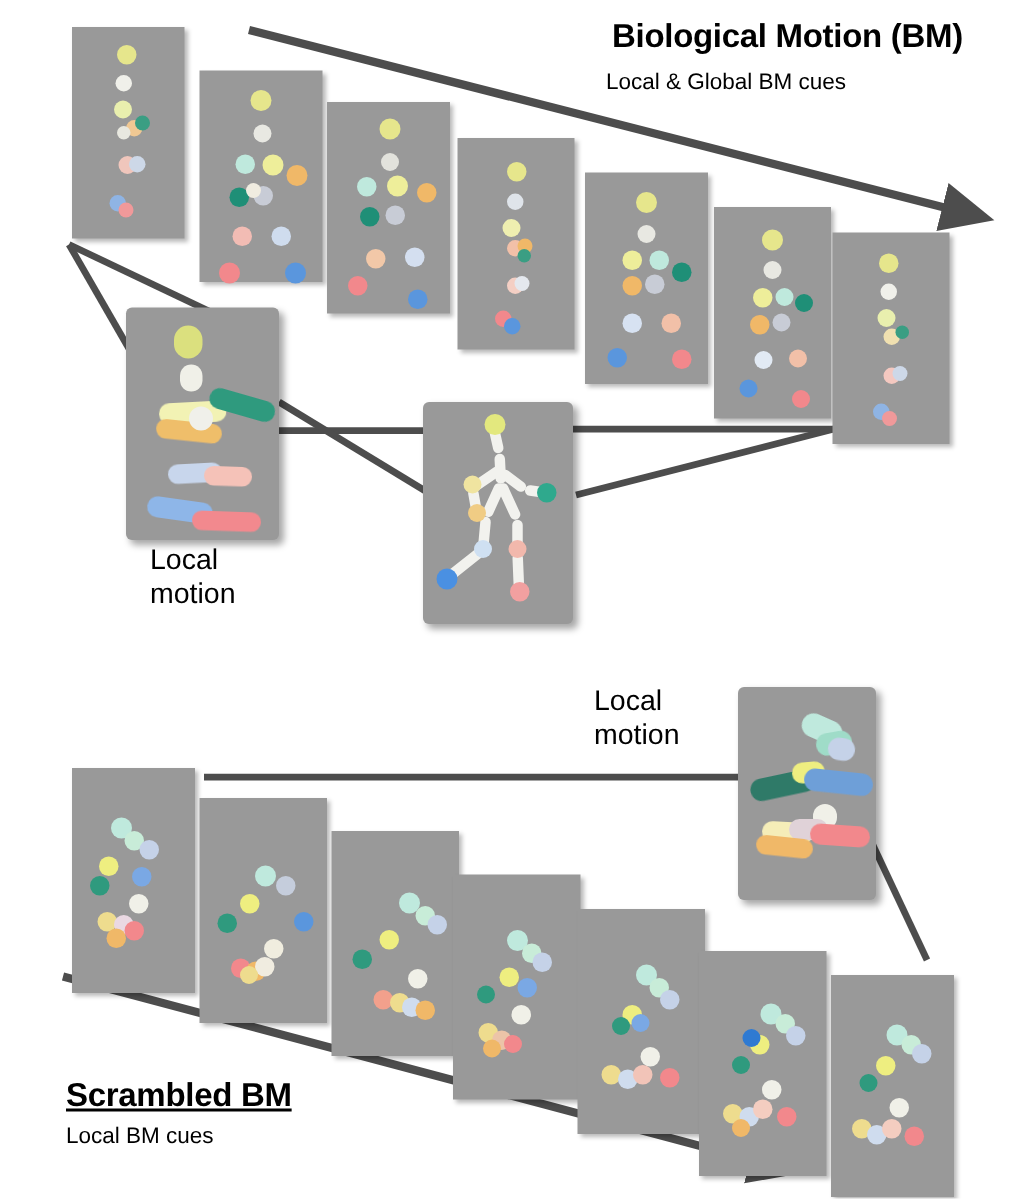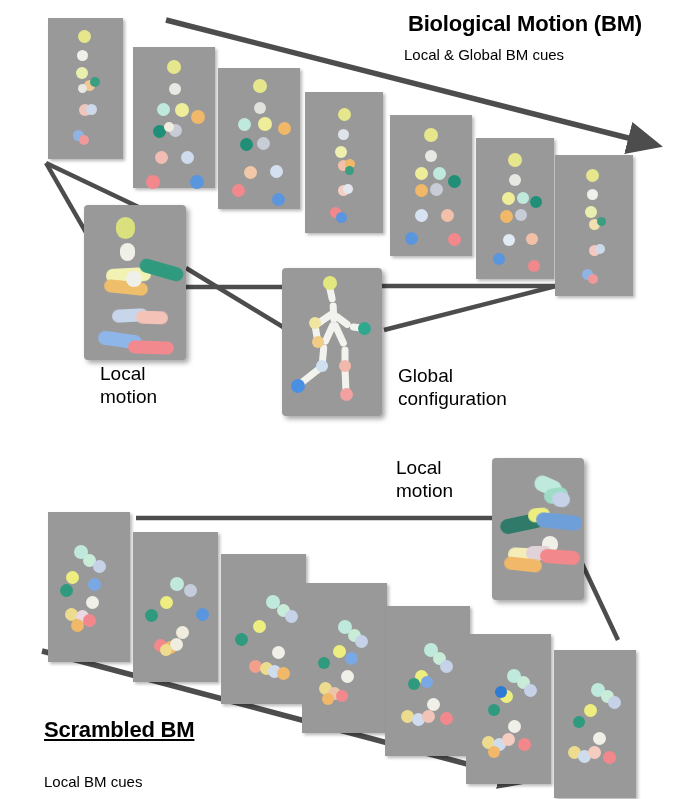--- a/index.html
+++ b/index.html
@@ -281,21 +281,19 @@
       <div class="streak" style="left: 34px; top: 88px; width: 26px; height: 14px; background: rgb(224, 210, 216); transform: rotate(0deg);"></div>
       <div class="streak" style="left: 48px; top: 92px; width: 40px; height: 14px; background: rgb(242, 136, 140); transform: rotate(4deg);"></div>
       <div class="streak" style="left: 12px; top: 100px; width: 38px; height: 13px; background: rgb(240, 184, 104); transform: rotate(6deg);"></div>
     </div>
 
   <div class="lbl title-sub" style="left:404px;top:47px;">Local &amp; Global BM cues</div>
   <div class="lbl title-main" style="left:408px;top:12px;">Biological Motion (BM)</div>
 
   <div class="lbl caption" style="left: 100px; top: 362px; white-space: pre;">Local
 motion</div>
-  <div class="lbl caption" style="left: 398px; top: 364px; white-space: pre;">Global
-configuration</div>
   <div class="lbl caption" style="left: 396px; top: 456px; white-space: pre;">Local
 motion</div>
 
   <div class="lbl title-main" style="left:44px;top:718px;text-decoration:underline;">Scrambled BM</div>
-  <div class="lbl title-sub" style="left:44px;top:774px;">Local BM cues</div>
+  <div class="lbl title-sub" style="left:44px;top:750px;">Local BM cues</div>
 
 </div>
 
 </body></html>

